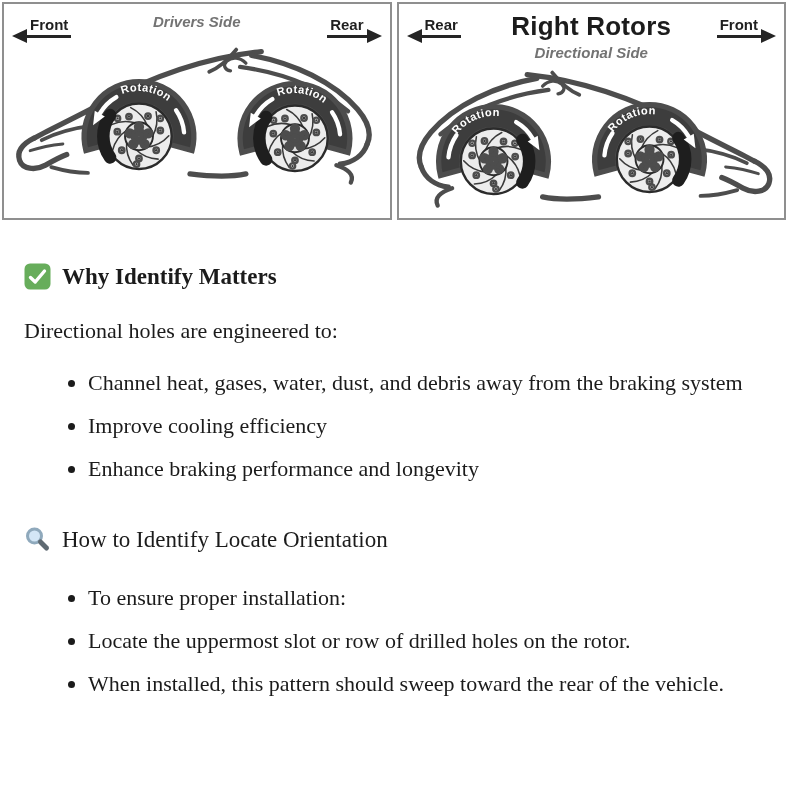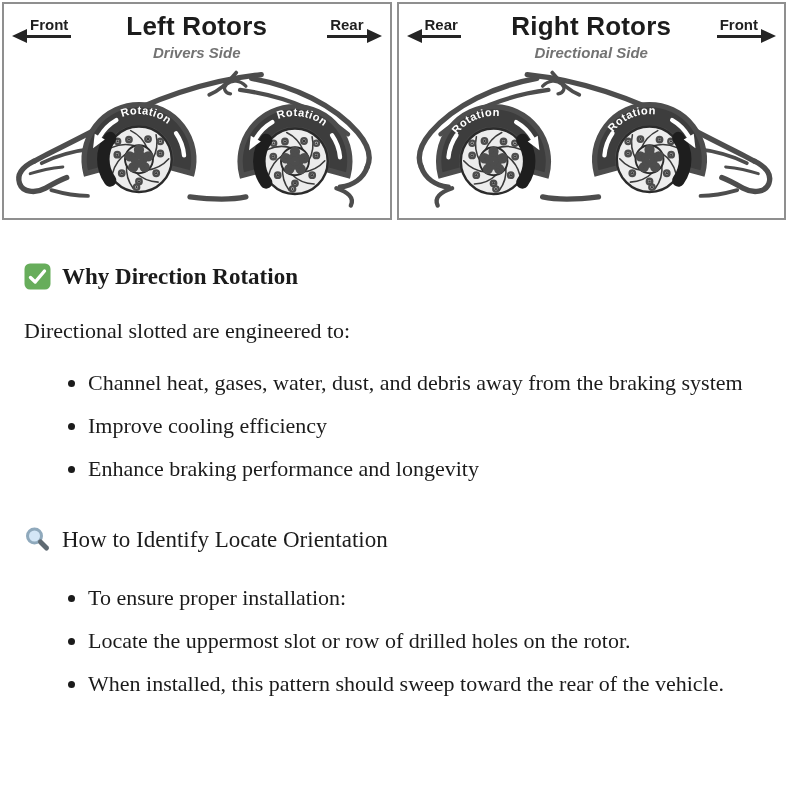--- a/index.html
+++ b/index.html
@@ -108,21 +108,20 @@
     </defs>
   </svg>
 
   <div class="panel">
     <div class="panel-header">
       <div class="dir">
         <span class="head w"></span>
         <span class="txt">Front</span>
       </div>
       <div class="panel-title">
-        <div class="t">Left Rotors</div>
         <div class="s">Drivers Side</div>
       </div>
       <div class="dir right">
         <span class="txt">Rear</span>
         <span class="head e"></span>
       </div>
     </div>
     <svg class="car-svg" viewBox="0 0 390 162">
       <use href="#sp-car"></use>
       <use href="#rot-arrow-ccw" transform="translate(135,100)"></use>
@@ -166,24 +165,24 @@
 </div>
 
 <div class="article">
 
 
   <div class="hrow bold">
     <svg class="emoji-svg" width="27" height="27" viewBox="0 0 27 27">
       <rect x="0.5" y="0.5" width="26" height="26" rx="5.5" fill="#67ad5b"></rect>
       <path d="M6.5 14.5 L11.2 19 L20.5 8" stroke="#fff" stroke-width="3.4" fill="none" stroke-linecap="round" stroke-linejoin="round"></path>
     </svg>
-    <span class="htxt">Why Direction Rotation</span>
-  </div>
-
-  <p class="lead">Directional slotted are engineered to:</p>
+    <span class="htxt">Why Identify Matters</span>
+  </div>
+
+  <p class="lead">Directional holes are engineered to:</p>
 
   <ul class="blist">
     <li>Channel heat, gases, water, dust, and debris away from the braking system</li>
     <li>Improve cooling efficiency</li>
     <li>Enhance braking performance and longevity</li>
   </ul>
 
   <div class="hrow" style="margin-top:34px;">
     <svg class="emoji-svg" width="27" height="27" viewBox="0 0 27 27">
       <circle cx="10.5" cy="10" r="7" fill="#d3e6f6" stroke="#8fa9bc" stroke-width="3"></circle>

